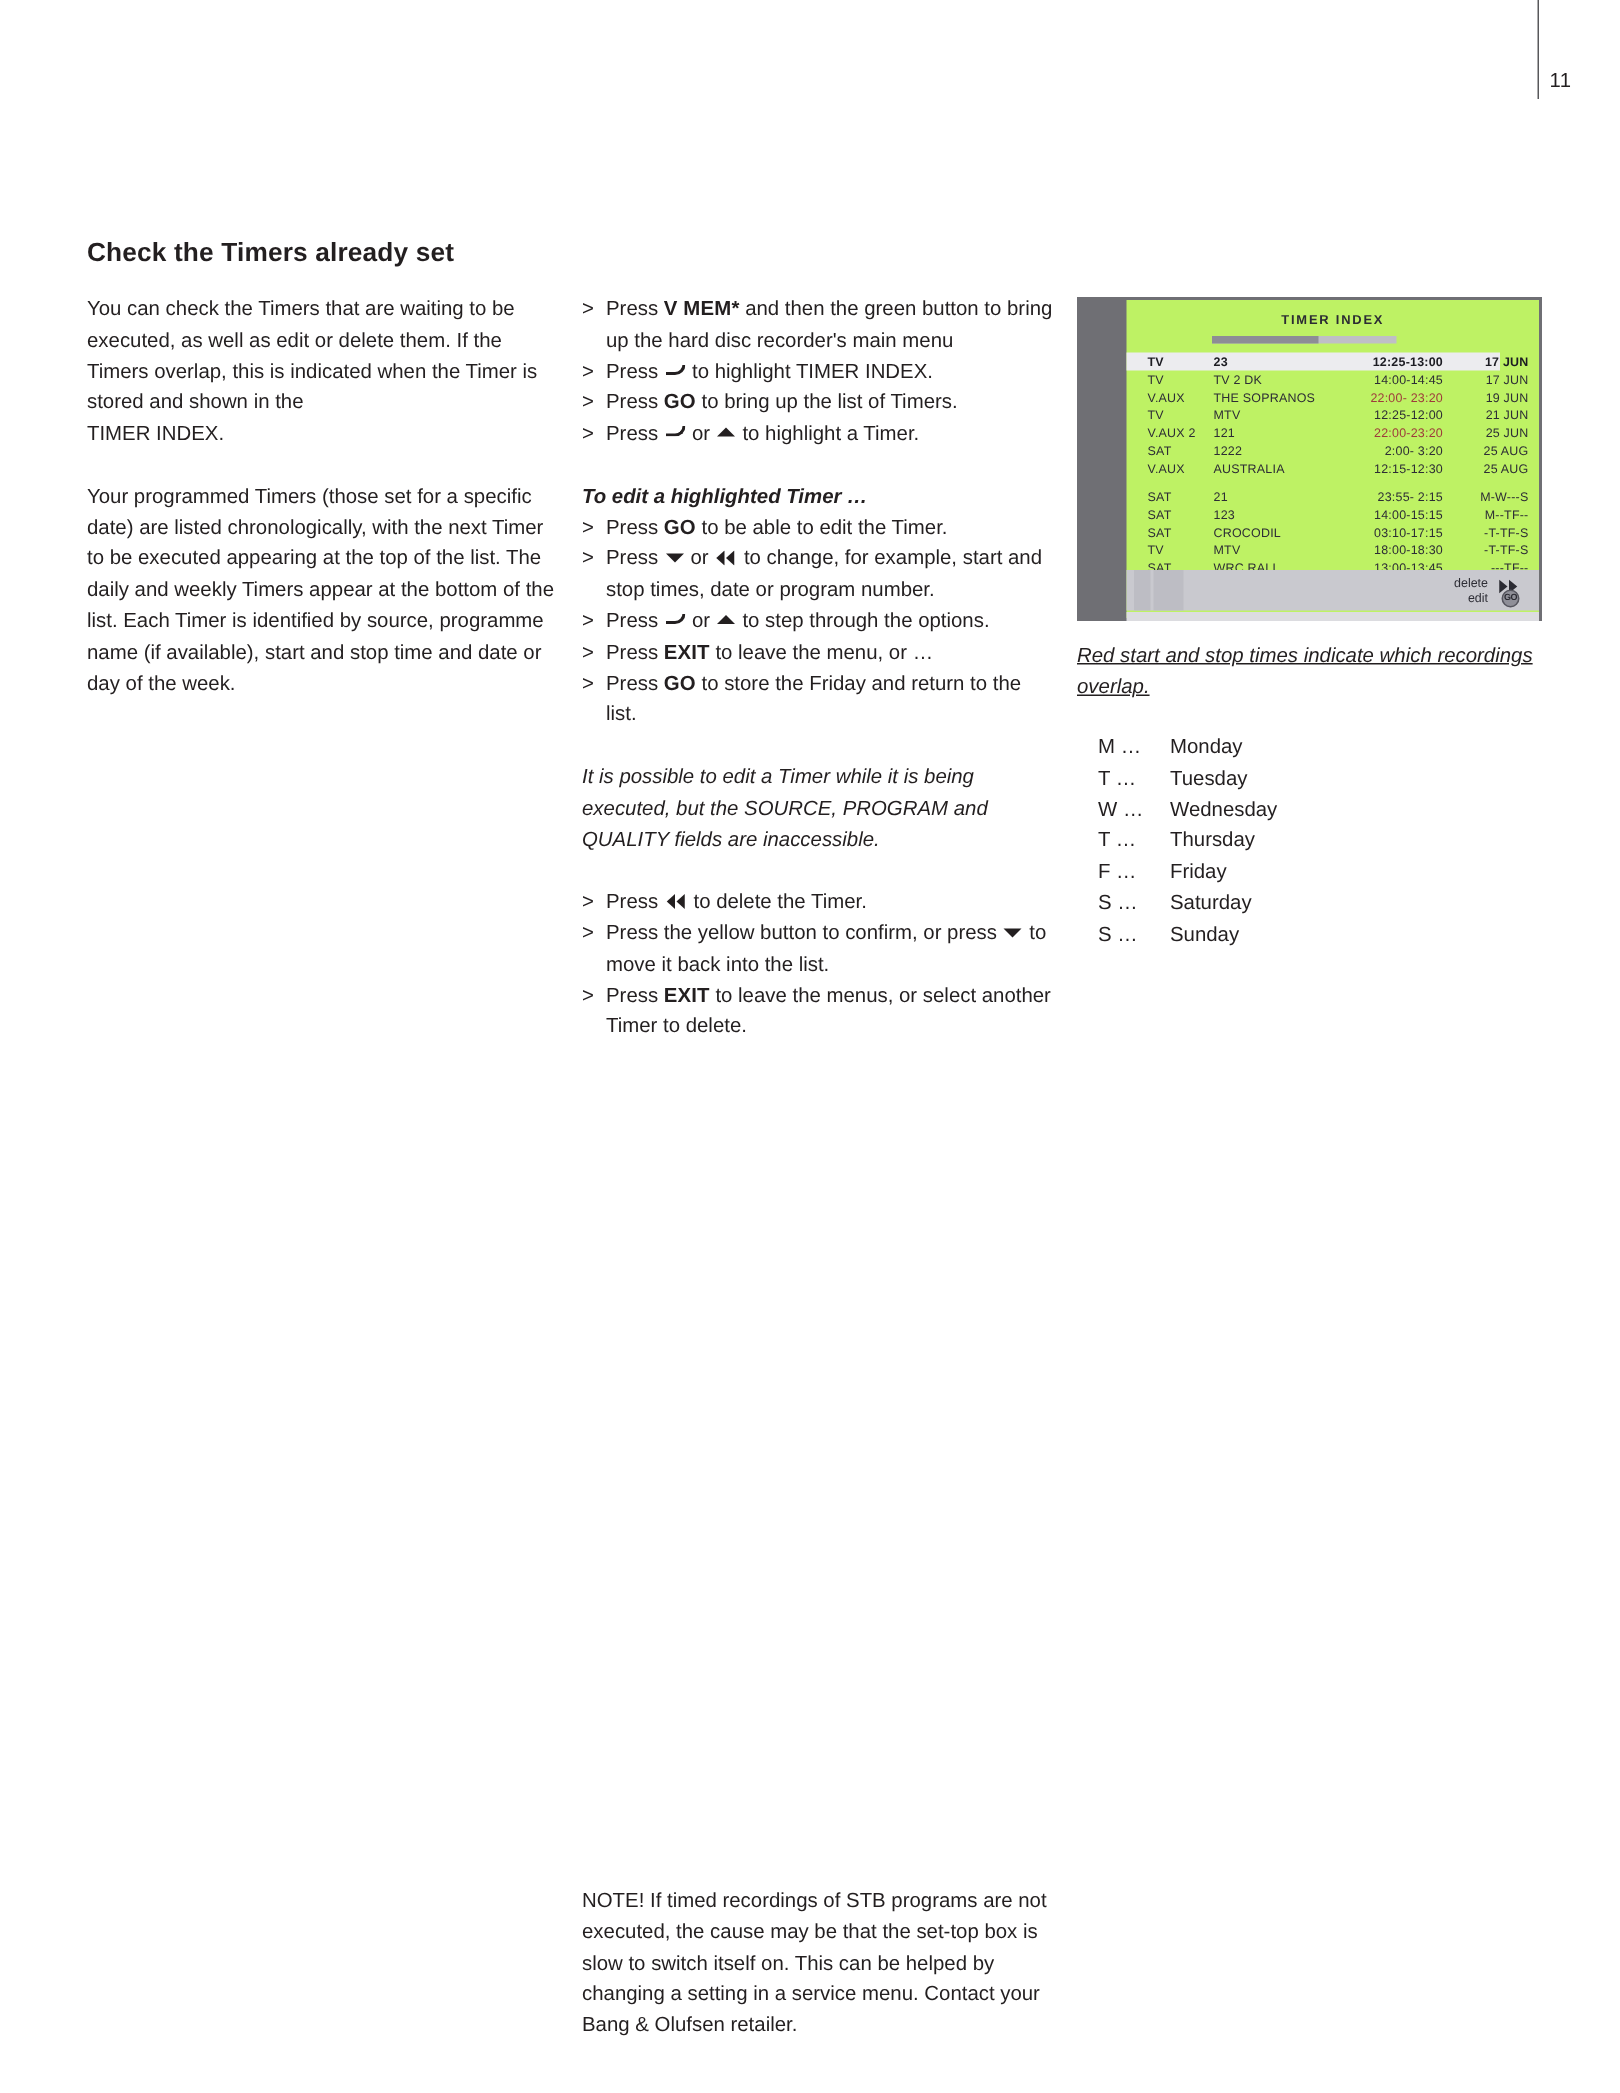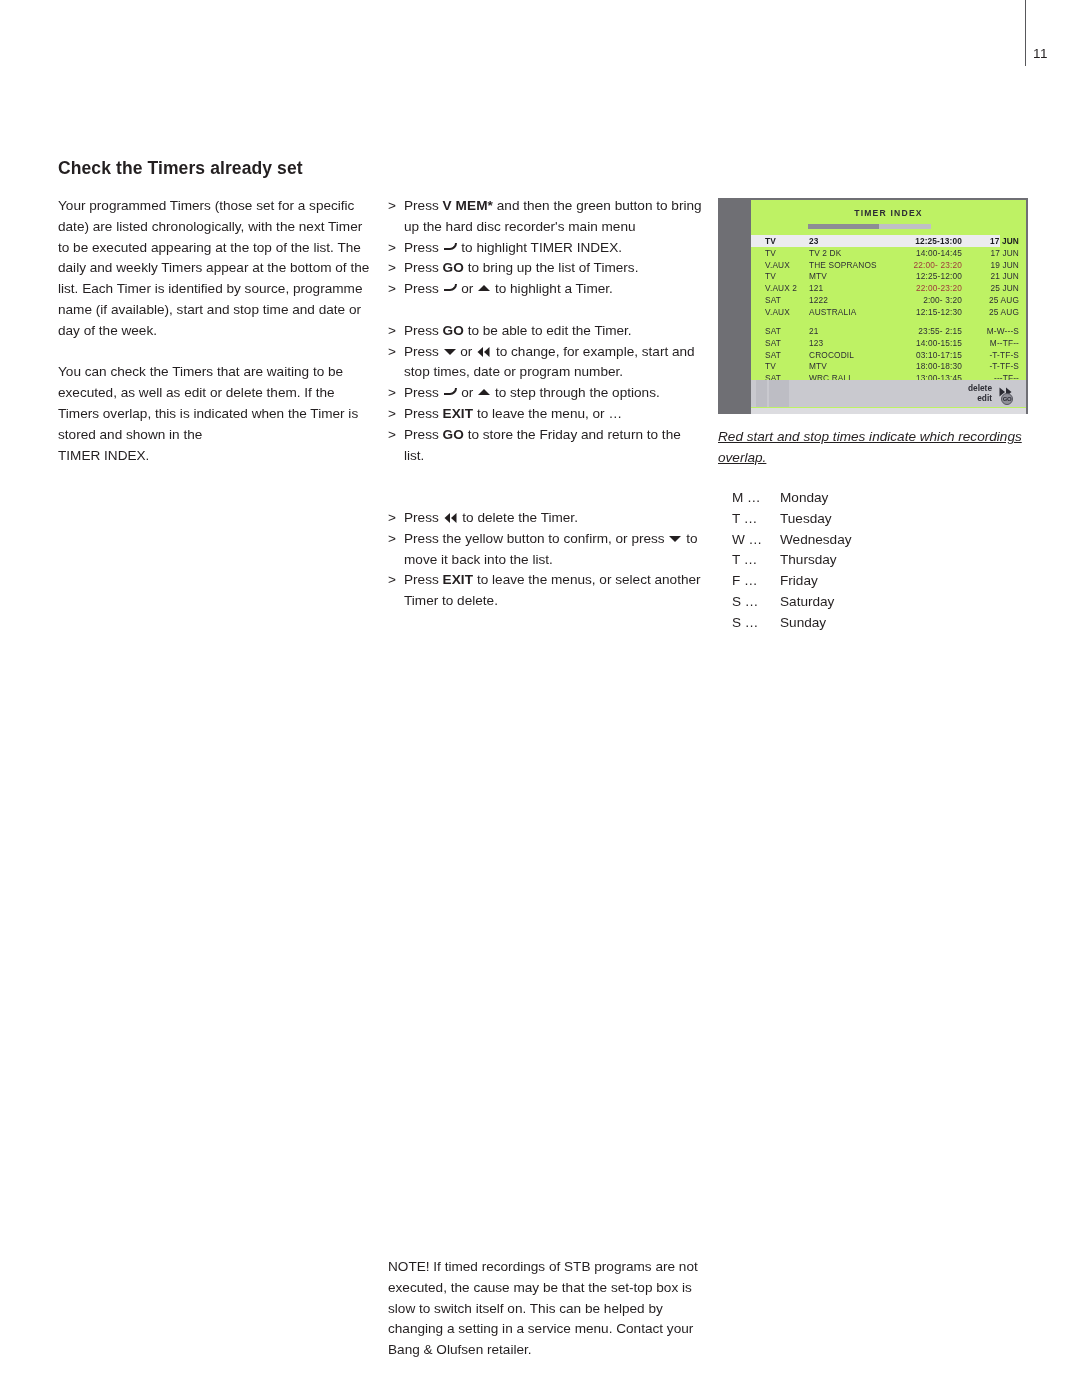--- a/index.html
+++ b/index.html
@@ -199,21 +199,20 @@
   #ti-footer .seg-b {
     position: absolute; left: 18px; top: 0; width: 20px; height: 27px;
     background: #bdbdc4;
   }
   #ti-footer .lbl {
     position: absolute;
     right: 34px;
     font-size: 8.3px;
     color: #2d2d35;
     text-align: right;
-    font-weight: bold;
   }
   #ti-footer .lbl-delete { top: 3px; }
   #ti-footer .lbl-edit   { top: 13px; }
   #ti-ff-icon {
     position: absolute; right: 13px; top: 3px;
     width: 14px; height: 10px;
   }
   #ti-go-icon {
     position: absolute; right: 13px; top: 13px;
     width: 12px; height: 12px;
@@ -246,49 +245,51 @@
 </style>
 </head>
 <body>
 
 <div id="page-rule"></div>
 <div id="page-number">11</div>
 
 <div class="h1">Check the Timers already set</div>
 
 <div class="body-col col-1" style="top:196px;">
+  <p><span>You can check the Timers that are waiting to be executed, as well as edit or delete them. If the Timers overlap, this is indicated when the Timer is stored and shown in the </span><br><span>TIMER INDEX.</span></p>
   <p>Your programmed Timers (those set for a specific date) are listed chronologically, with the next Timer to be executed appearing at the top of the list. The daily and weekly Timers appear at the bottom of the list. Each Timer is identified by source, programme name (if available), start and stop time and date or day of the week.</p>
-  <p><span>You can check the Timers that are waiting to be executed, as well as edit or delete them. If the Timers overlap, this is indicated when the Timer is stored and shown in the </span><br><span>TIMER INDEX.</span></p>
 </div>
 
 <div class="body-col col-2" style="top:196px;">
 
   <ul class="steps">
     <li><span class="gt">&gt;</span><span>Press </span><span class="kbd">V MEM*</span><span> and then the green button to bring up the hard disc recorder's main menu</span></li>
     <li><span class="gt">&gt;</span><span>Press </span><span class="gl gl-down-chev"></span><span> to highlight TIMER INDEX.</span></li>
     <li><span class="gt">&gt;</span><span>Press </span><span class="kbd">GO</span><span> to bring up the list of Timers.</span></li>
     <li><span class="gt">&gt;</span><span>Press </span><span class="gl gl-down-chev"></span><span> or </span><span class="gl gl-up-tri"></span><span> to highlight a Timer.</span></li>
   </ul>
 
   <div style="height:20.8px"></div>
 
+  <div class="subhead-italic">To edit a highlighted Timer …</div>
 
   <ul class="steps">
     <li><span class="gt">&gt;</span><span>Press </span><span class="kbd">GO</span><span> to be able to edit the Timer.</span></li>
     <li><span class="gt">&gt;</span><span>Press </span><span class="gl gl-down-tri"></span><span> or </span><span class="gl gl-rew"><svg width="13" height="10" viewBox="0 0 13 10">
             <polygon points="6,0 6,10 0.5,5" fill="#231f20"></polygon>
             <polygon points="12.5,0 12.5,10 7,5" fill="#231f20"></polygon>
           </svg></span><span> to change, for example, start and stop times, date or program number.</span></li>
     <li><span class="gt">&gt;</span><span>Press </span><span class="gl gl-down-chev"></span><span> or </span><span class="gl gl-up-tri"></span><span> to step through the options.</span></li>
     <li><span class="gt">&gt;</span><span>Press </span><span class="kbd">EXIT</span><span> to leave the menu, or …</span></li>
     <li><span class="gt">&gt;</span><span>Press </span><span class="kbd">GO</span><span> to store the Friday and return to the list.</span></li>
   </ul>
 
   <div style="height:20.8px"></div>
 
+  <div class="italic-note">It is possible to edit a Timer while it is being executed, but the SOURCE, PROGRAM and QUALITY fields are inaccessible.</div>
 
   <div style="height:20.8px"></div>
 
 
   <ul class="steps">
     <li><span class="gt">&gt;</span><span>Press </span><span class="gl gl-rew"><svg width="13" height="10" viewBox="0 0 13 10">
             <polygon points="6,0 6,10 0.5,5" fill="#231f20"></polygon>
             <polygon points="12.5,0 12.5,10 7,5" fill="#231f20"></polygon>
           </svg></span><span> to delete the Timer.</span></li>
     <li><span class="gt">&gt;</span><span>Press the yellow button to confirm, or press </span><span class="gl gl-down-tri"></span><span> to move it back into the list.</span></li>

